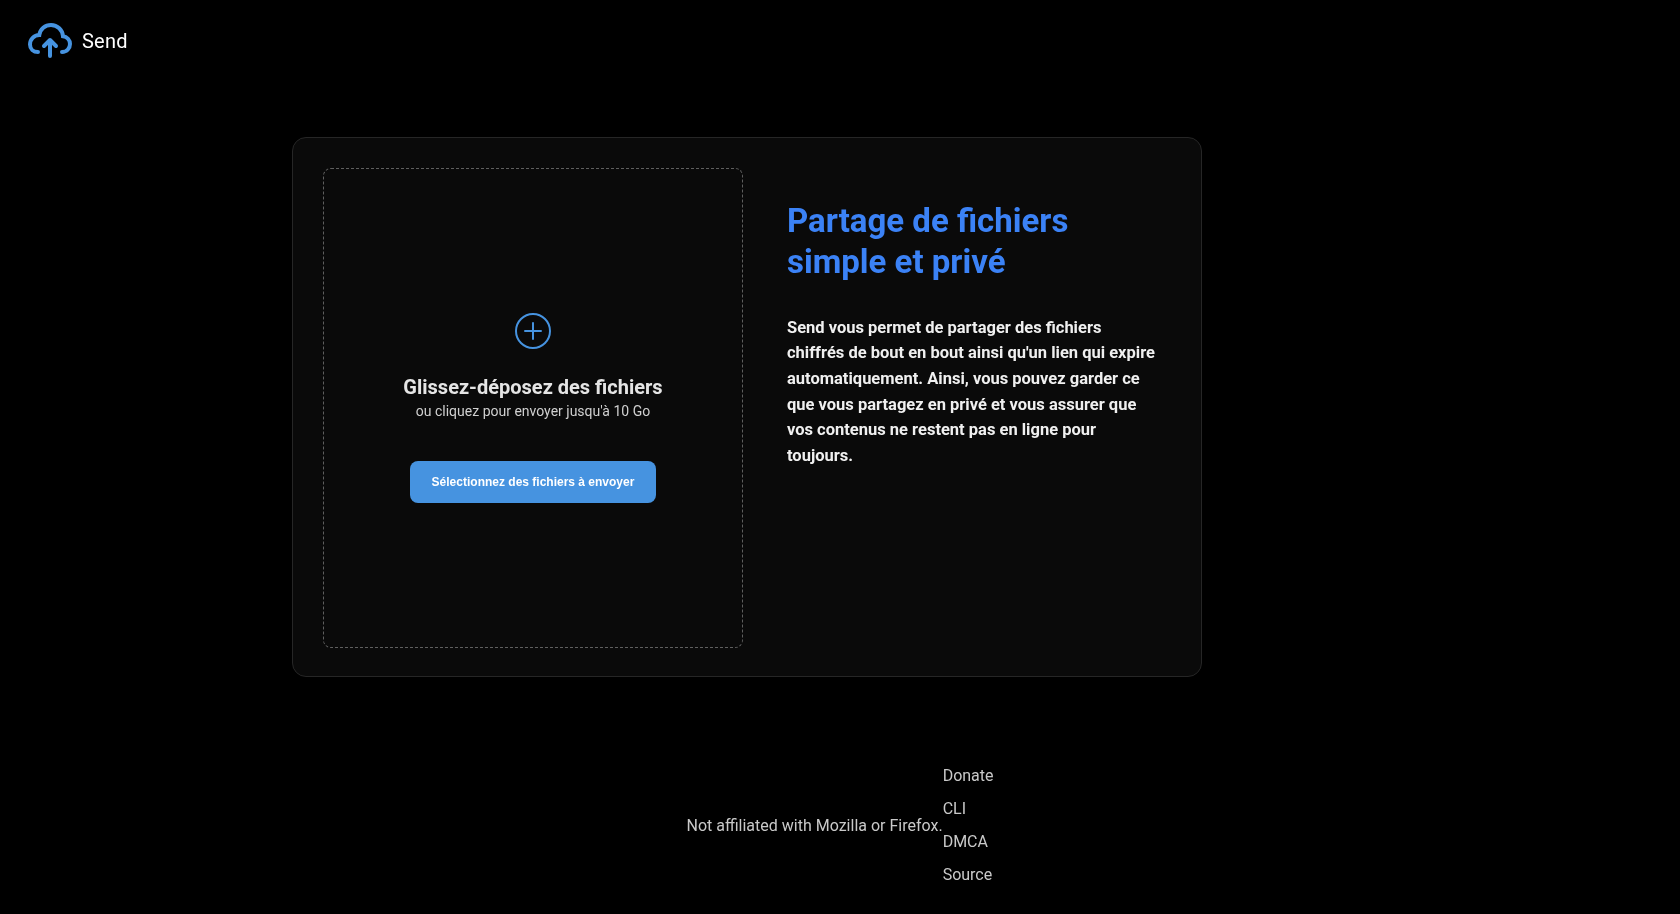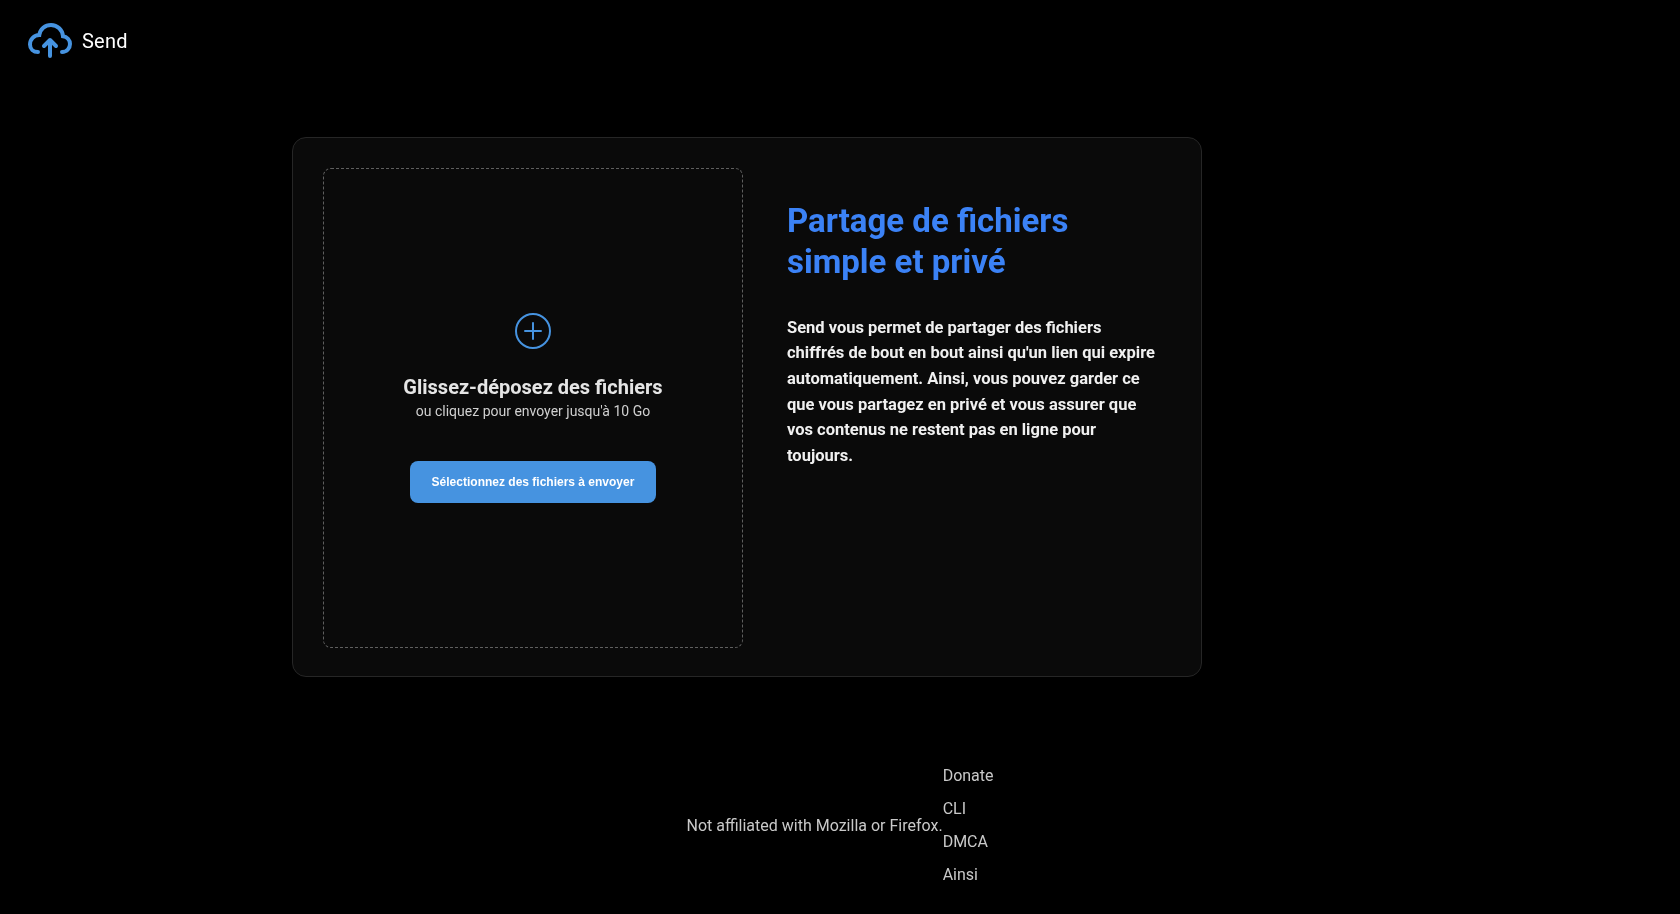--- a/index.html
+++ b/index.html
@@ -158,15 +158,15 @@
     <p class="info-description">Send vous permet de partager des fichiers chiffrés de bout en bout ainsi qu'un lien qui expire automatiquement. Ainsi, vous pouvez garder ce que vous partagez en privé et vous assurer que vos contenus ne restent pas en ligne pour toujours.</p>
   </div>
 </div>
 
 <div class="footer">
   <div class="footer-left">Not affiliated with Mozilla or Firefox.</div>
   <div class="footer-right">
     <a class="footer-link">Donate</a>
     <a class="footer-link">CLI</a>
     <a class="footer-link">DMCA</a>
-    <a class="footer-link">Ainsi</a>
+    <a class="footer-link">Source</a>
   </div>
 </div>
 
 </body></html>

